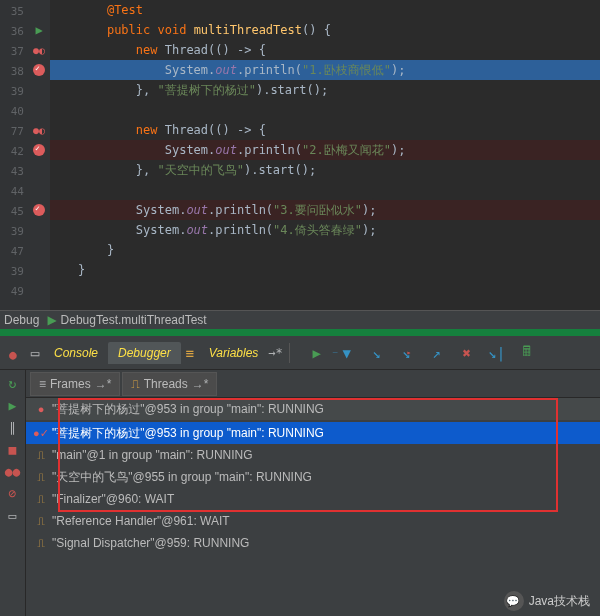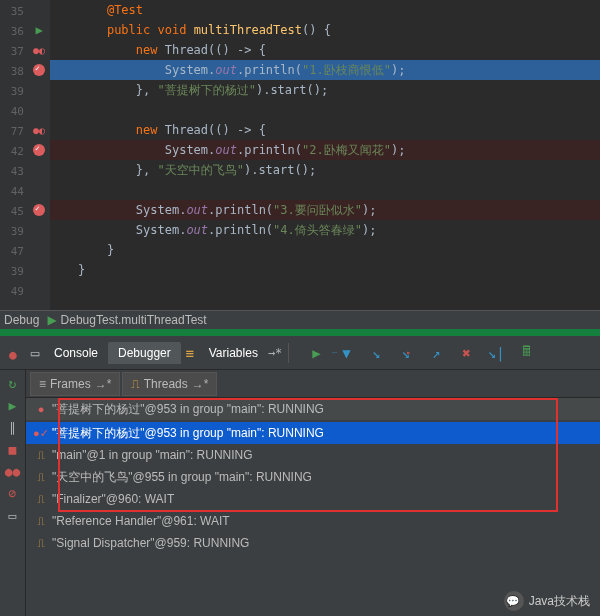--- a/index.html
+++ b/index.html
@@ -42,21 +42,21 @@
     height: 26px; background: #3c3f41; border-top:1px solid #555; border-bottom:7px solid #15803d;
     display:flex; align-items:center; padding:0 4px; font-family: sans-serif; font-size:12px; color:#bbb;
   }
   .debug-header .ico{ color:#499c54; margin-right:4px;}
   .toolbar-row{
     height: 34px; background:#3c3f41; display:flex; align-items:center;
     border-bottom:1px solid #282828;
   }
   .side-col{ width:26px; background:#3c3f41; display:flex; flex-direction:column; align-items:center; gap:4px; padding-top:4px; border-right:1px solid #282828;}
   .side-col .btn{ width:18px; height:18px; display:flex;align-items:center;justify-content:center; font-size:13px;}
-  .tab{ padding:4px 10px; font-family:sans-serif; font-size:12px; color:#ffffff;}
+  .tab{ padding:4px 10px; font-family:sans-serif; font-size:12px; color:#fde047;font-style:italic;}
   .tab.active{ background:#515658; border-radius:2px 2px 0 0;}
   .tb-icons{ display:flex; gap:12px; margin-left:12px; align-items:center;}
   .ic{ width:18px; height:18px; display:inline-flex; align-items:center; justify-content:center; font-size:14px;}
   .blue{ color:#3592c4;} .red{color:#c75450;} .green{color:#499c54;} .gray{color:#afb1b3;} .orange{color:#d9a343;}
   .frames-row{ height:28px; display:flex; align-items:center; background:#3c3f41; padding-left:4px; border-bottom:1px solid #282828; font-family:sans-serif; font-size:12px;}
   .frames-tab{ padding:4px 8px; color:#bbb; border:1px solid #555; background:#4b4b4b; display:flex; align-items:center;gap:4px;}
   .threads-panel{ background:#3c3f41; position:relative; flex:1; padding:2px 0;}
   .thread-row{ height:22px; display:flex; align-items:center; padding-left:8px; font-family:sans-serif; font-size:12px; color:#bbb; gap:4px;}
   .thread-row.sel{ background:#0d5bcc; color:#fff;}
   .thread-ic{ width:14px;height:14px; display:inline-flex;align-items:center;justify-content:center; font-size:11px; color:#d9a343;}

